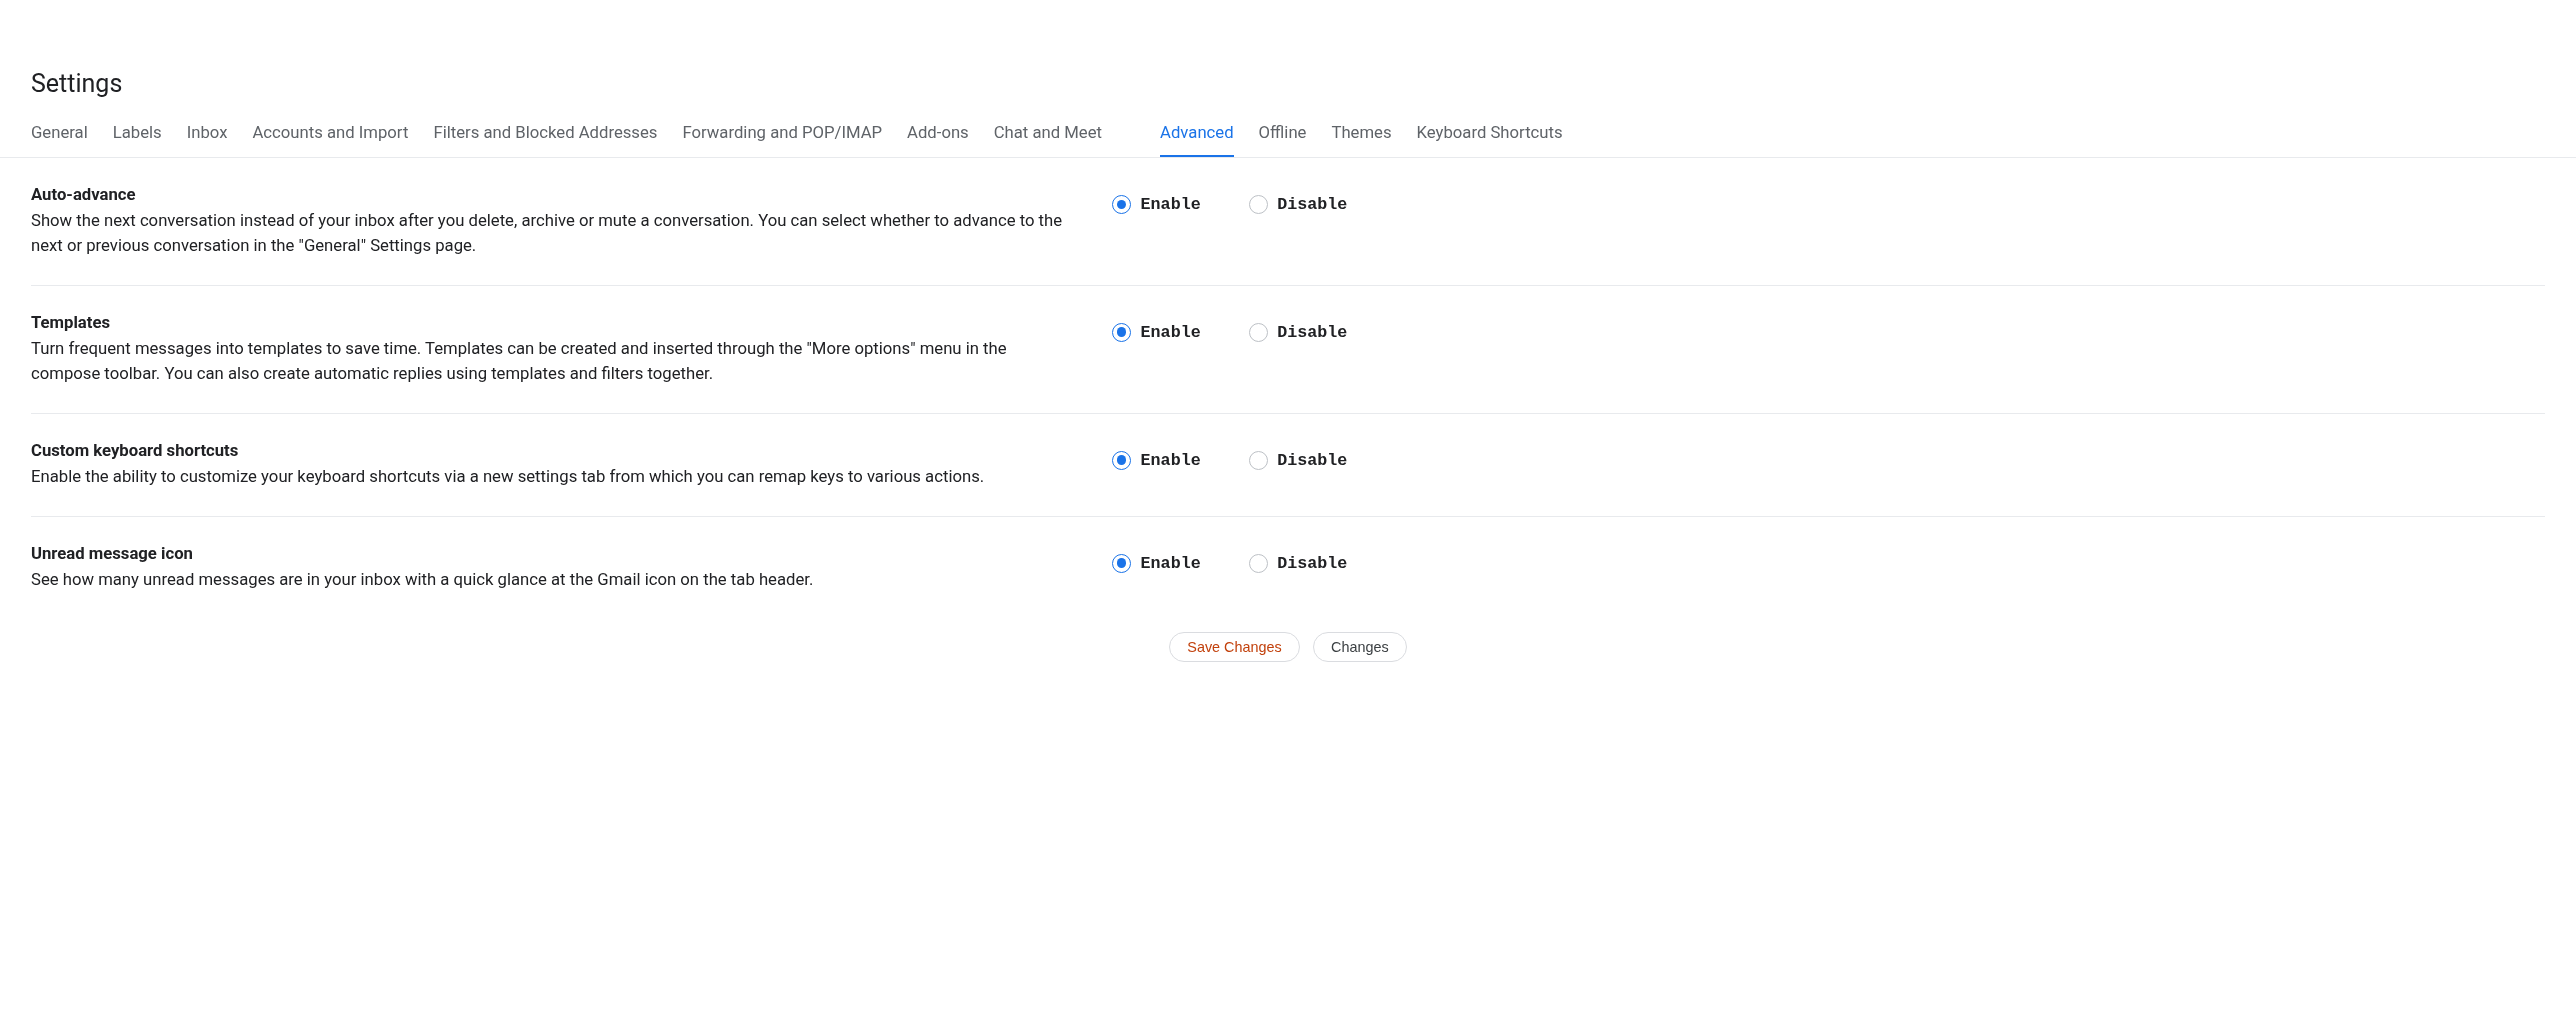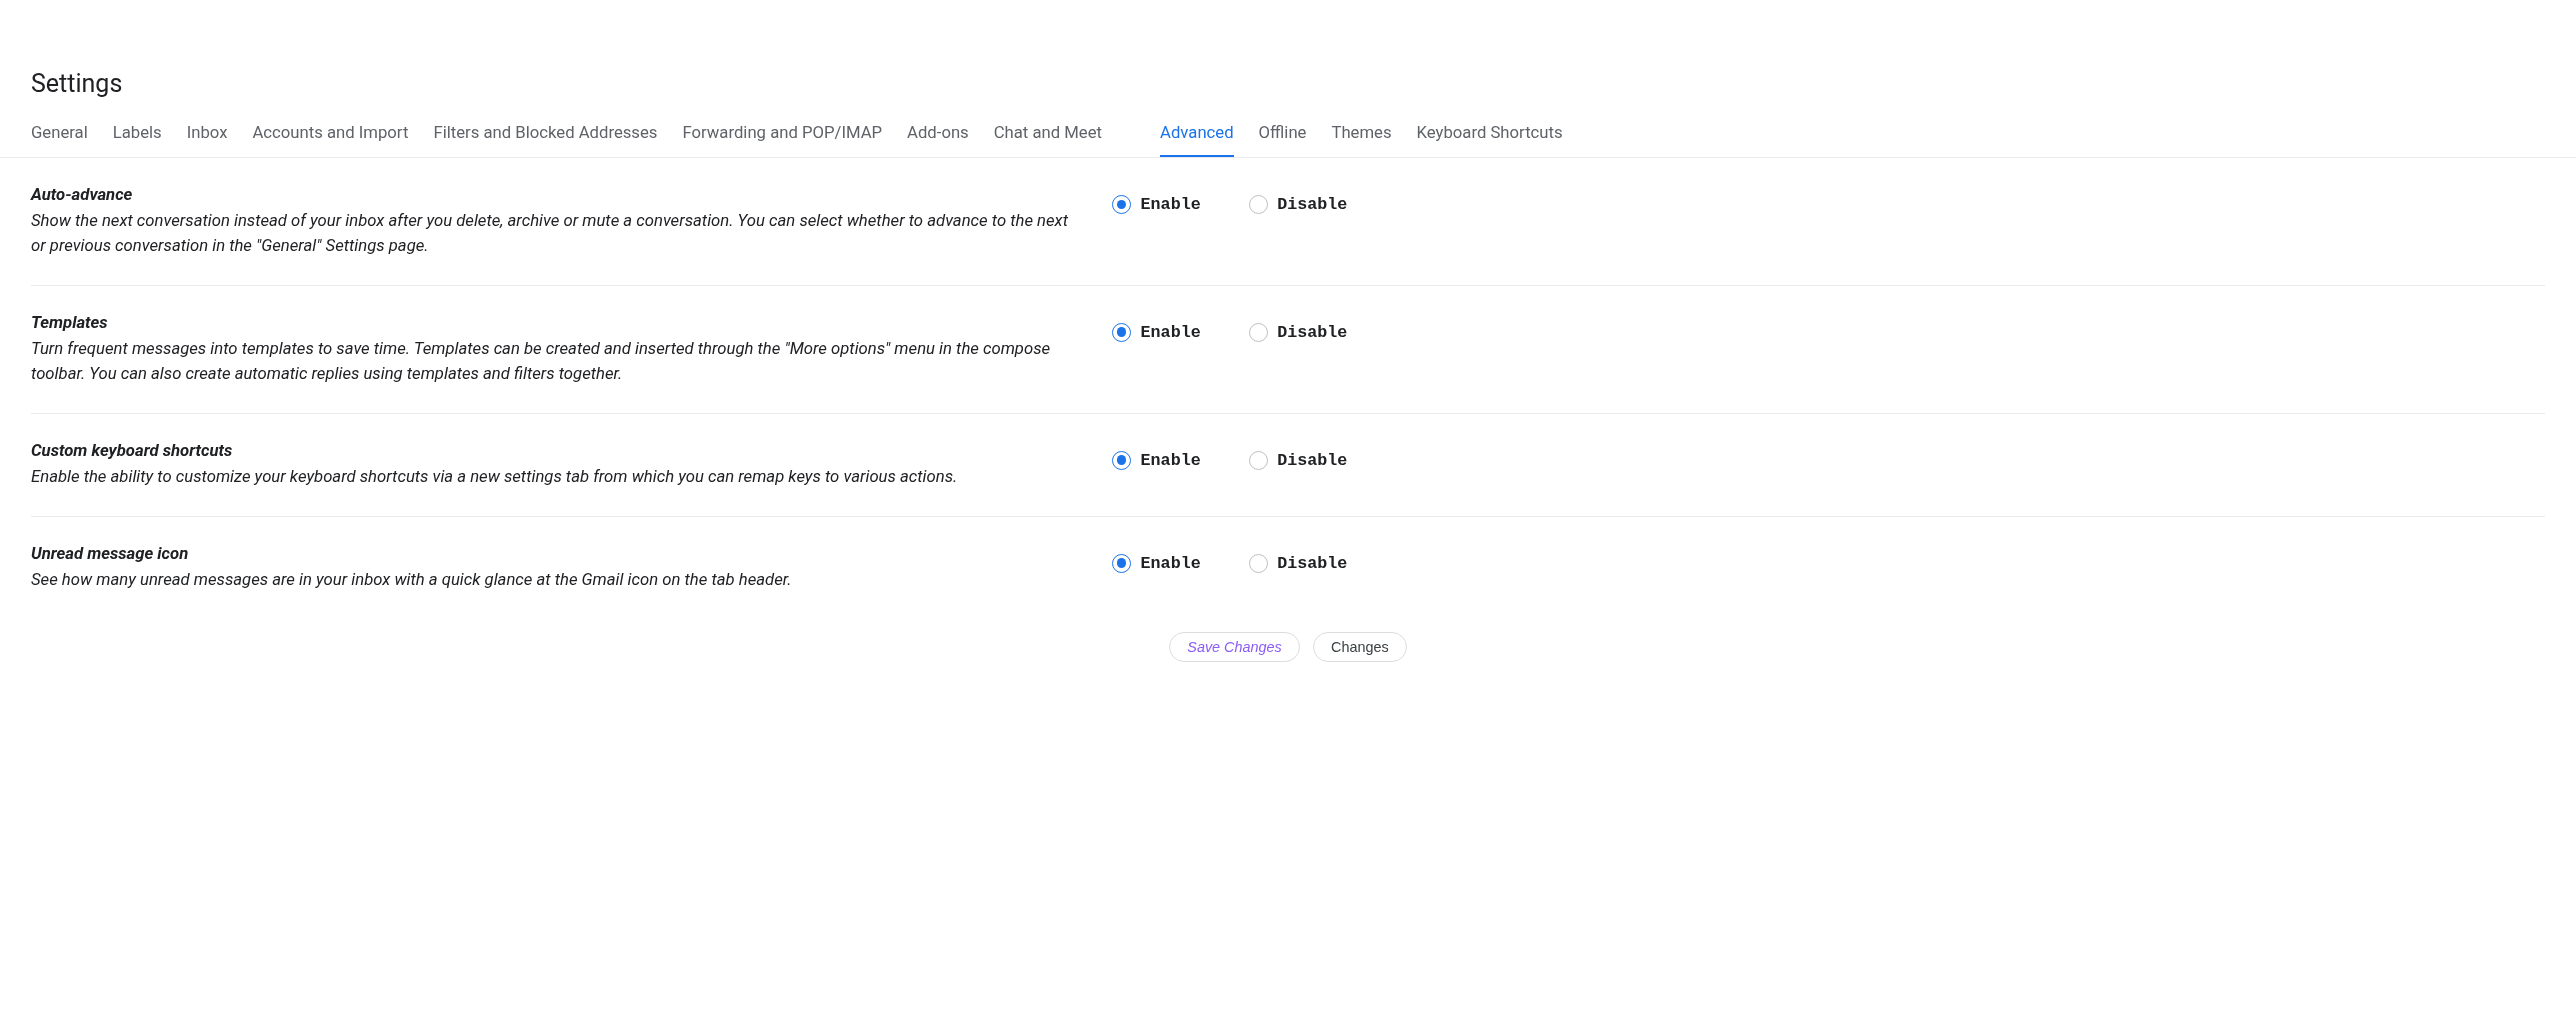--- a/index.html
+++ b/index.html
@@ -51,21 +51,20 @@
       padding: 27px 0 27px 0;
       border-bottom: 1px solid #e8eaed;
       gap: 38px;
     }
     .setting-row:last-of-type {
       border-bottom: none;
     }
     .setting-text {
       flex: 1;
       max-width: 1043px;
-      font-style: italic;
     }
     .setting-title {
       font-size: 16.7px;
       font-weight: 700;
       color: #202124;
       margin-bottom: 3.8px;
     }
     .setting-desc {
       font-size: 16.7px;
       font-weight: 400;
@@ -123,23 +122,22 @@
     .btn {
       font-size: 14.4px;
       padding: 5.7px 17px;
       border-radius: 17px;
       border: 1px solid #dadce0;
       background: #fff;
       cursor: pointer;
       color: #3c4043;
     }
     .btn.disabled {
-      color: #8b5cf6;
+      color: #c2410c;
       cursor: default;
-      font-style: italic;
     }
   </style>
 </head>
 <body>
 
 <div class="container">
 
   <div class="page-header">
     <h1 class="page-title">Settings</h1>
   </div>

